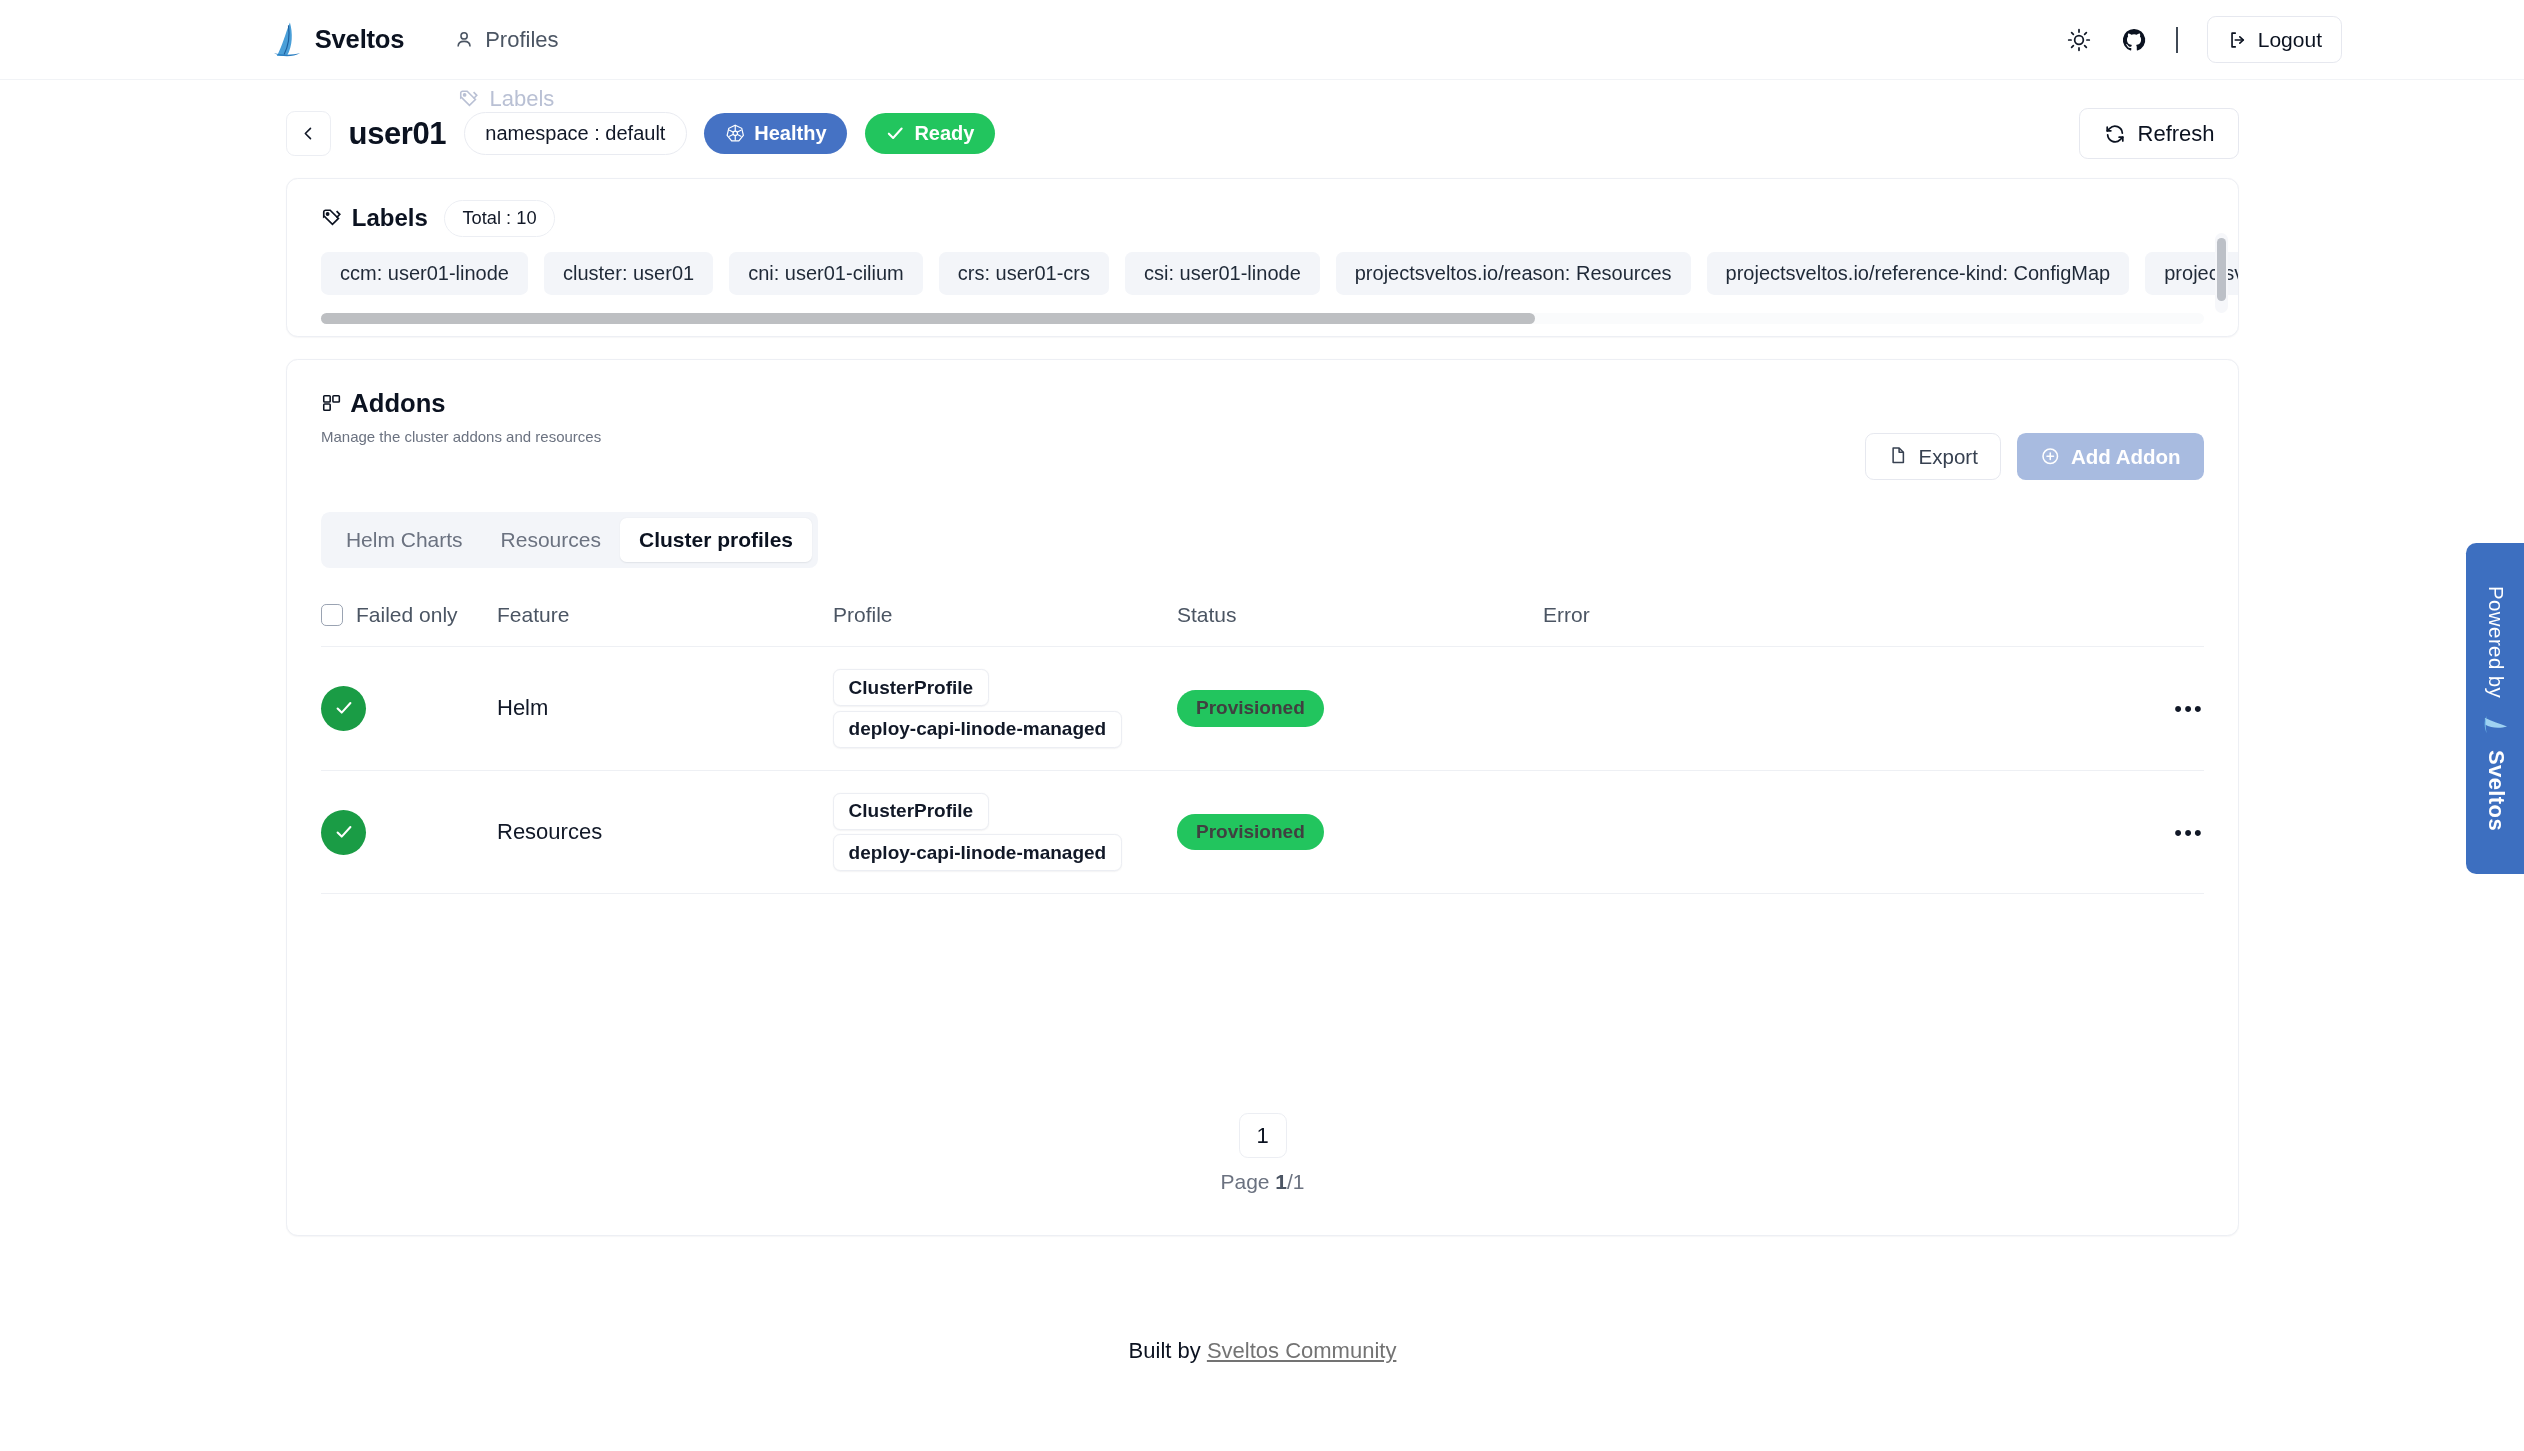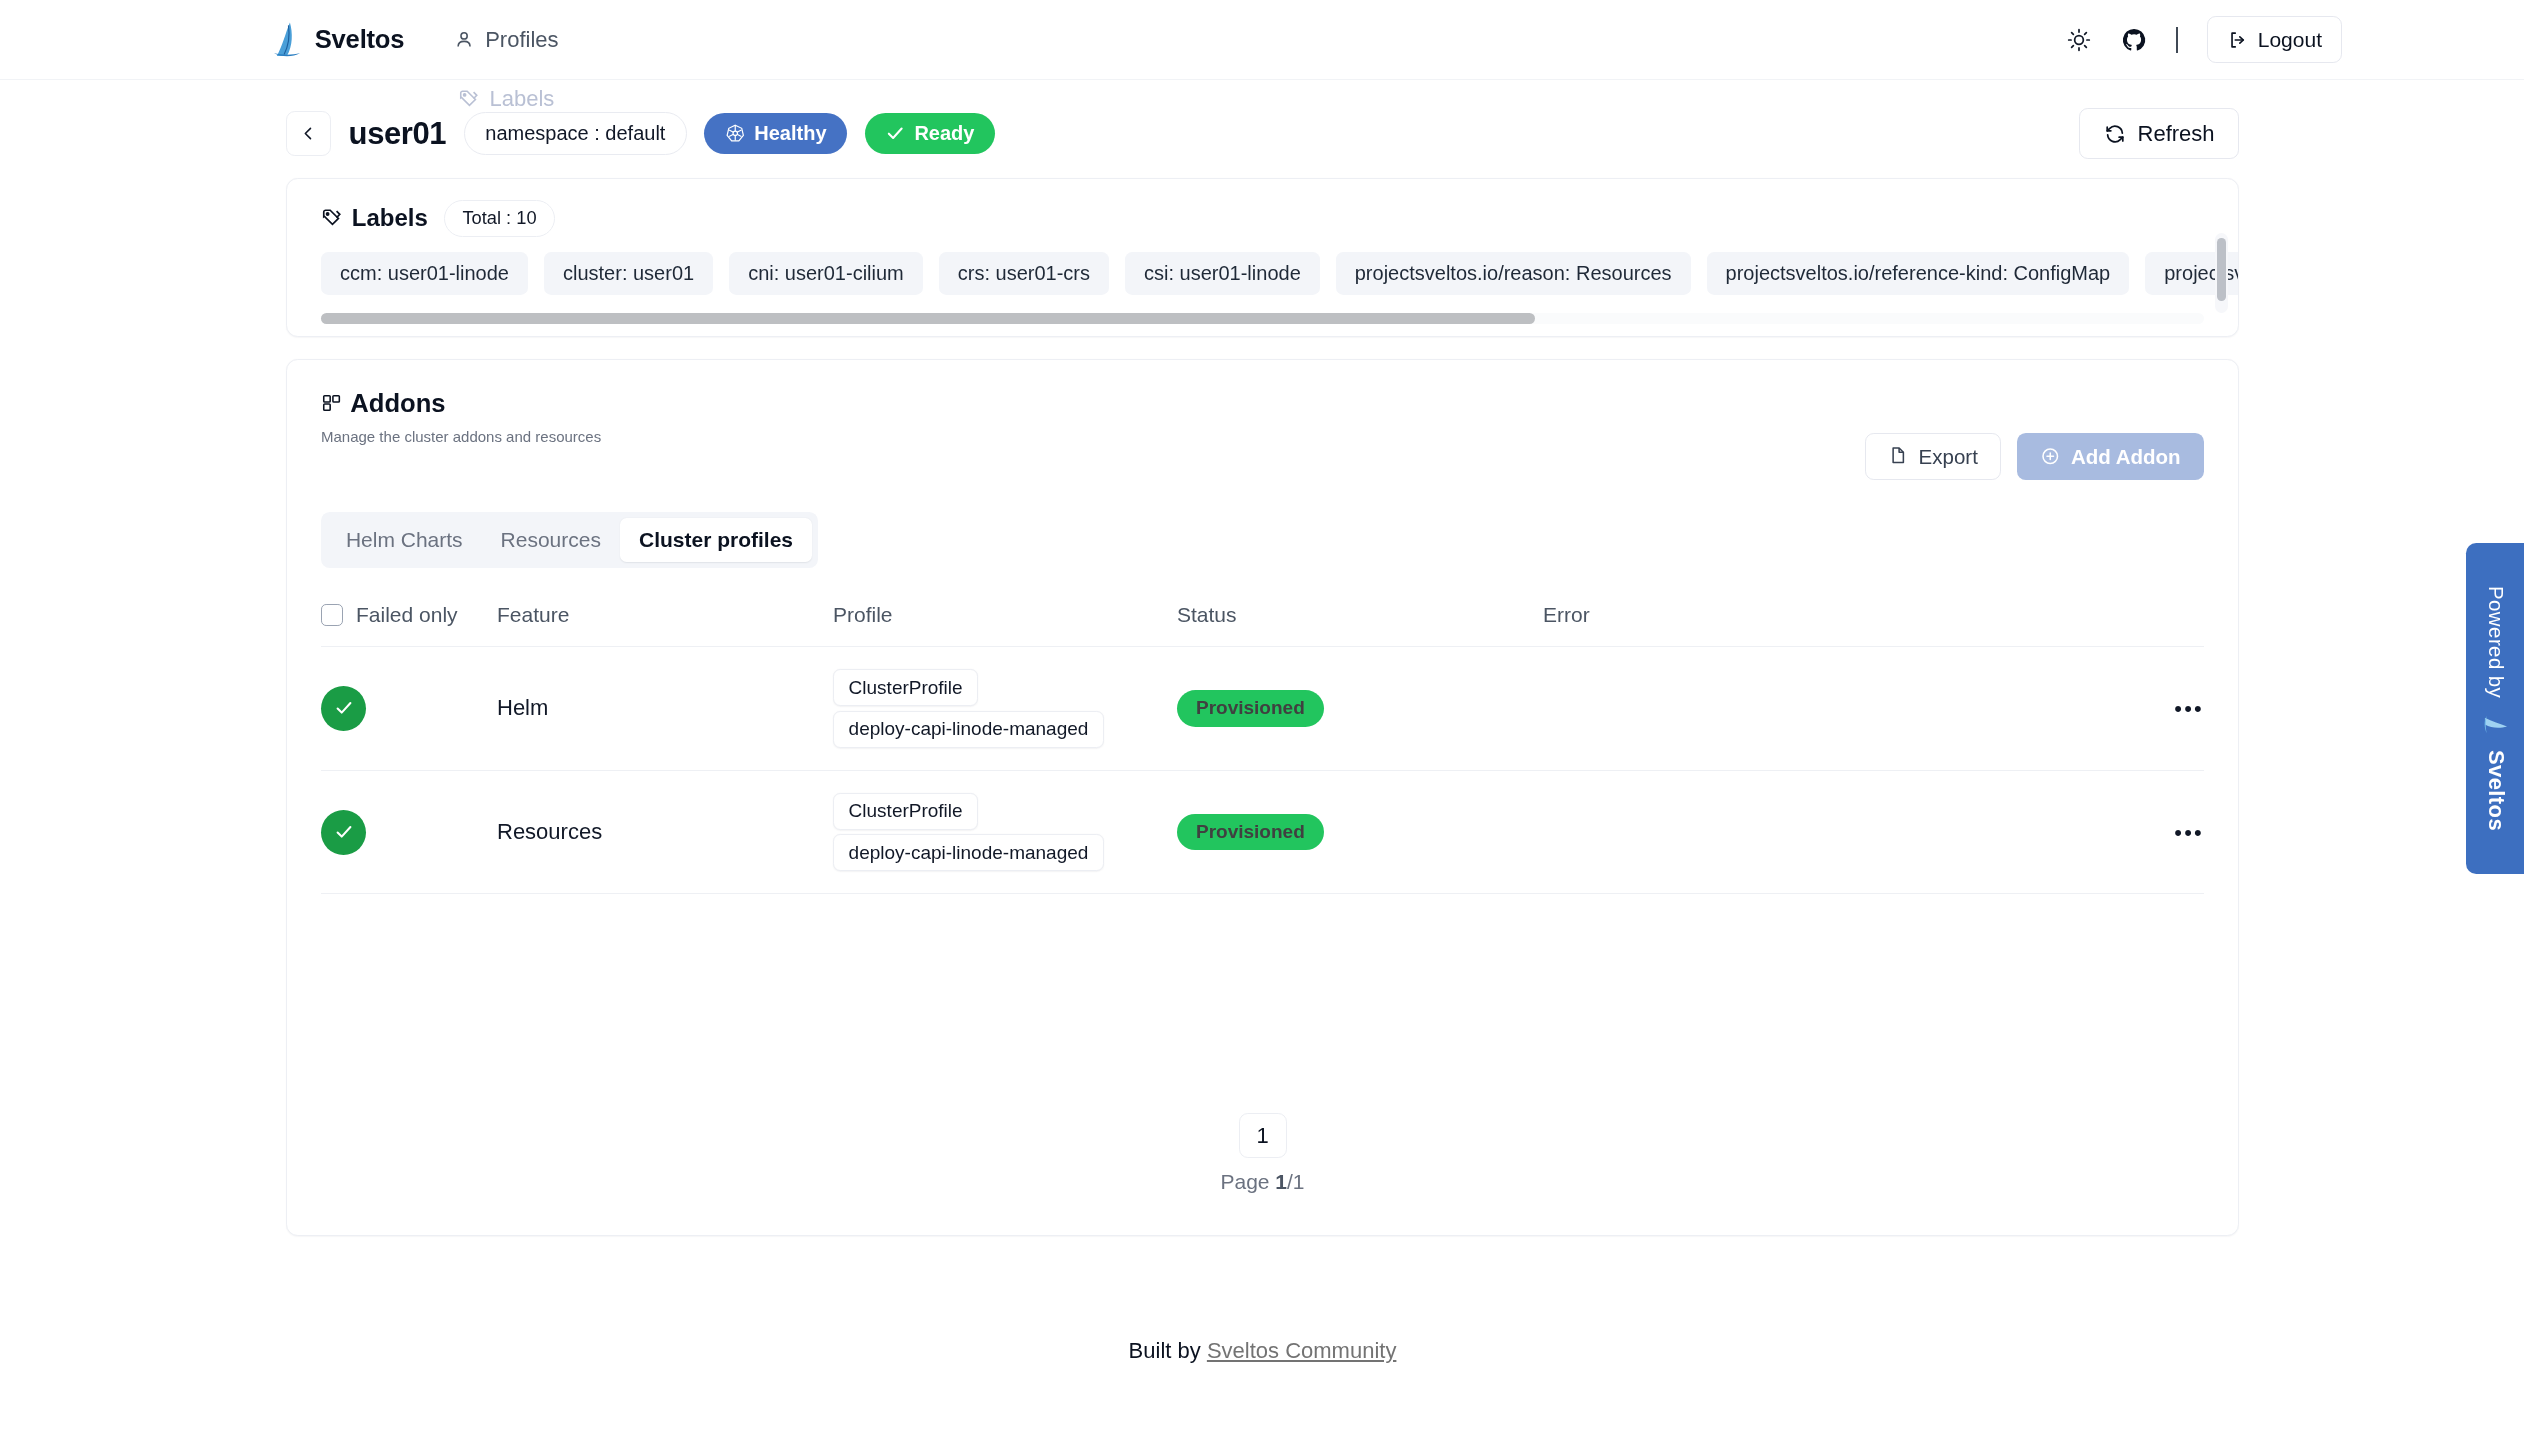--- a/index.html
+++ b/index.html
@@ -144,21 +144,21 @@
     padding: 22px 0; border-bottom: 0.7px solid #eef0f4; font-size: 22px; color: #111827; vertical-align: middle;
   }
   table.addon-table tbody tr:last-child td { }
   .status-circle {
     width: 45px; height: 45px; border-radius: 50%; background: #1a9c45;
     display: flex; align-items: center; justify-content: center; color: #fff; font-size: 22px;
   }
   .profile-chips { display: inline-flex; flex-direction: column; align-items: flex-start; gap: 4.4px; }
   .profile-chip {
     border: 0.7px solid #eceef3; border-radius: 7.3px; background: #fff; padding: 6.6px 14.6px;
-    font-size: 19px; color: #111827; box-shadow: 0 0.7px 1.5px rgba(16,24,40,.05); white-space: nowrap;
+    font-size: 19px; color: #111827; box-shadow: 0 0.7px 1.5px rgba(16,24,40,.05); white-space: nowrap; font-weight: bold;
   }
   .status-badge {
     display: inline-block; background: #22c55e; color: #404040; font-weight: 700;
     border-radius: 731px; padding: 7.3px 19px; font-size: 19px;
   }
   .row-menu { font-size: 28px; color: #1f2937; letter-spacing: 2.2px; cursor: pointer; text-align: right; line-height: 0.5; }
 
   
   .pager { margin-top: 219px; display: flex; flex-direction: column; align-items: center; gap: 11.7px; }
   .page-box {

